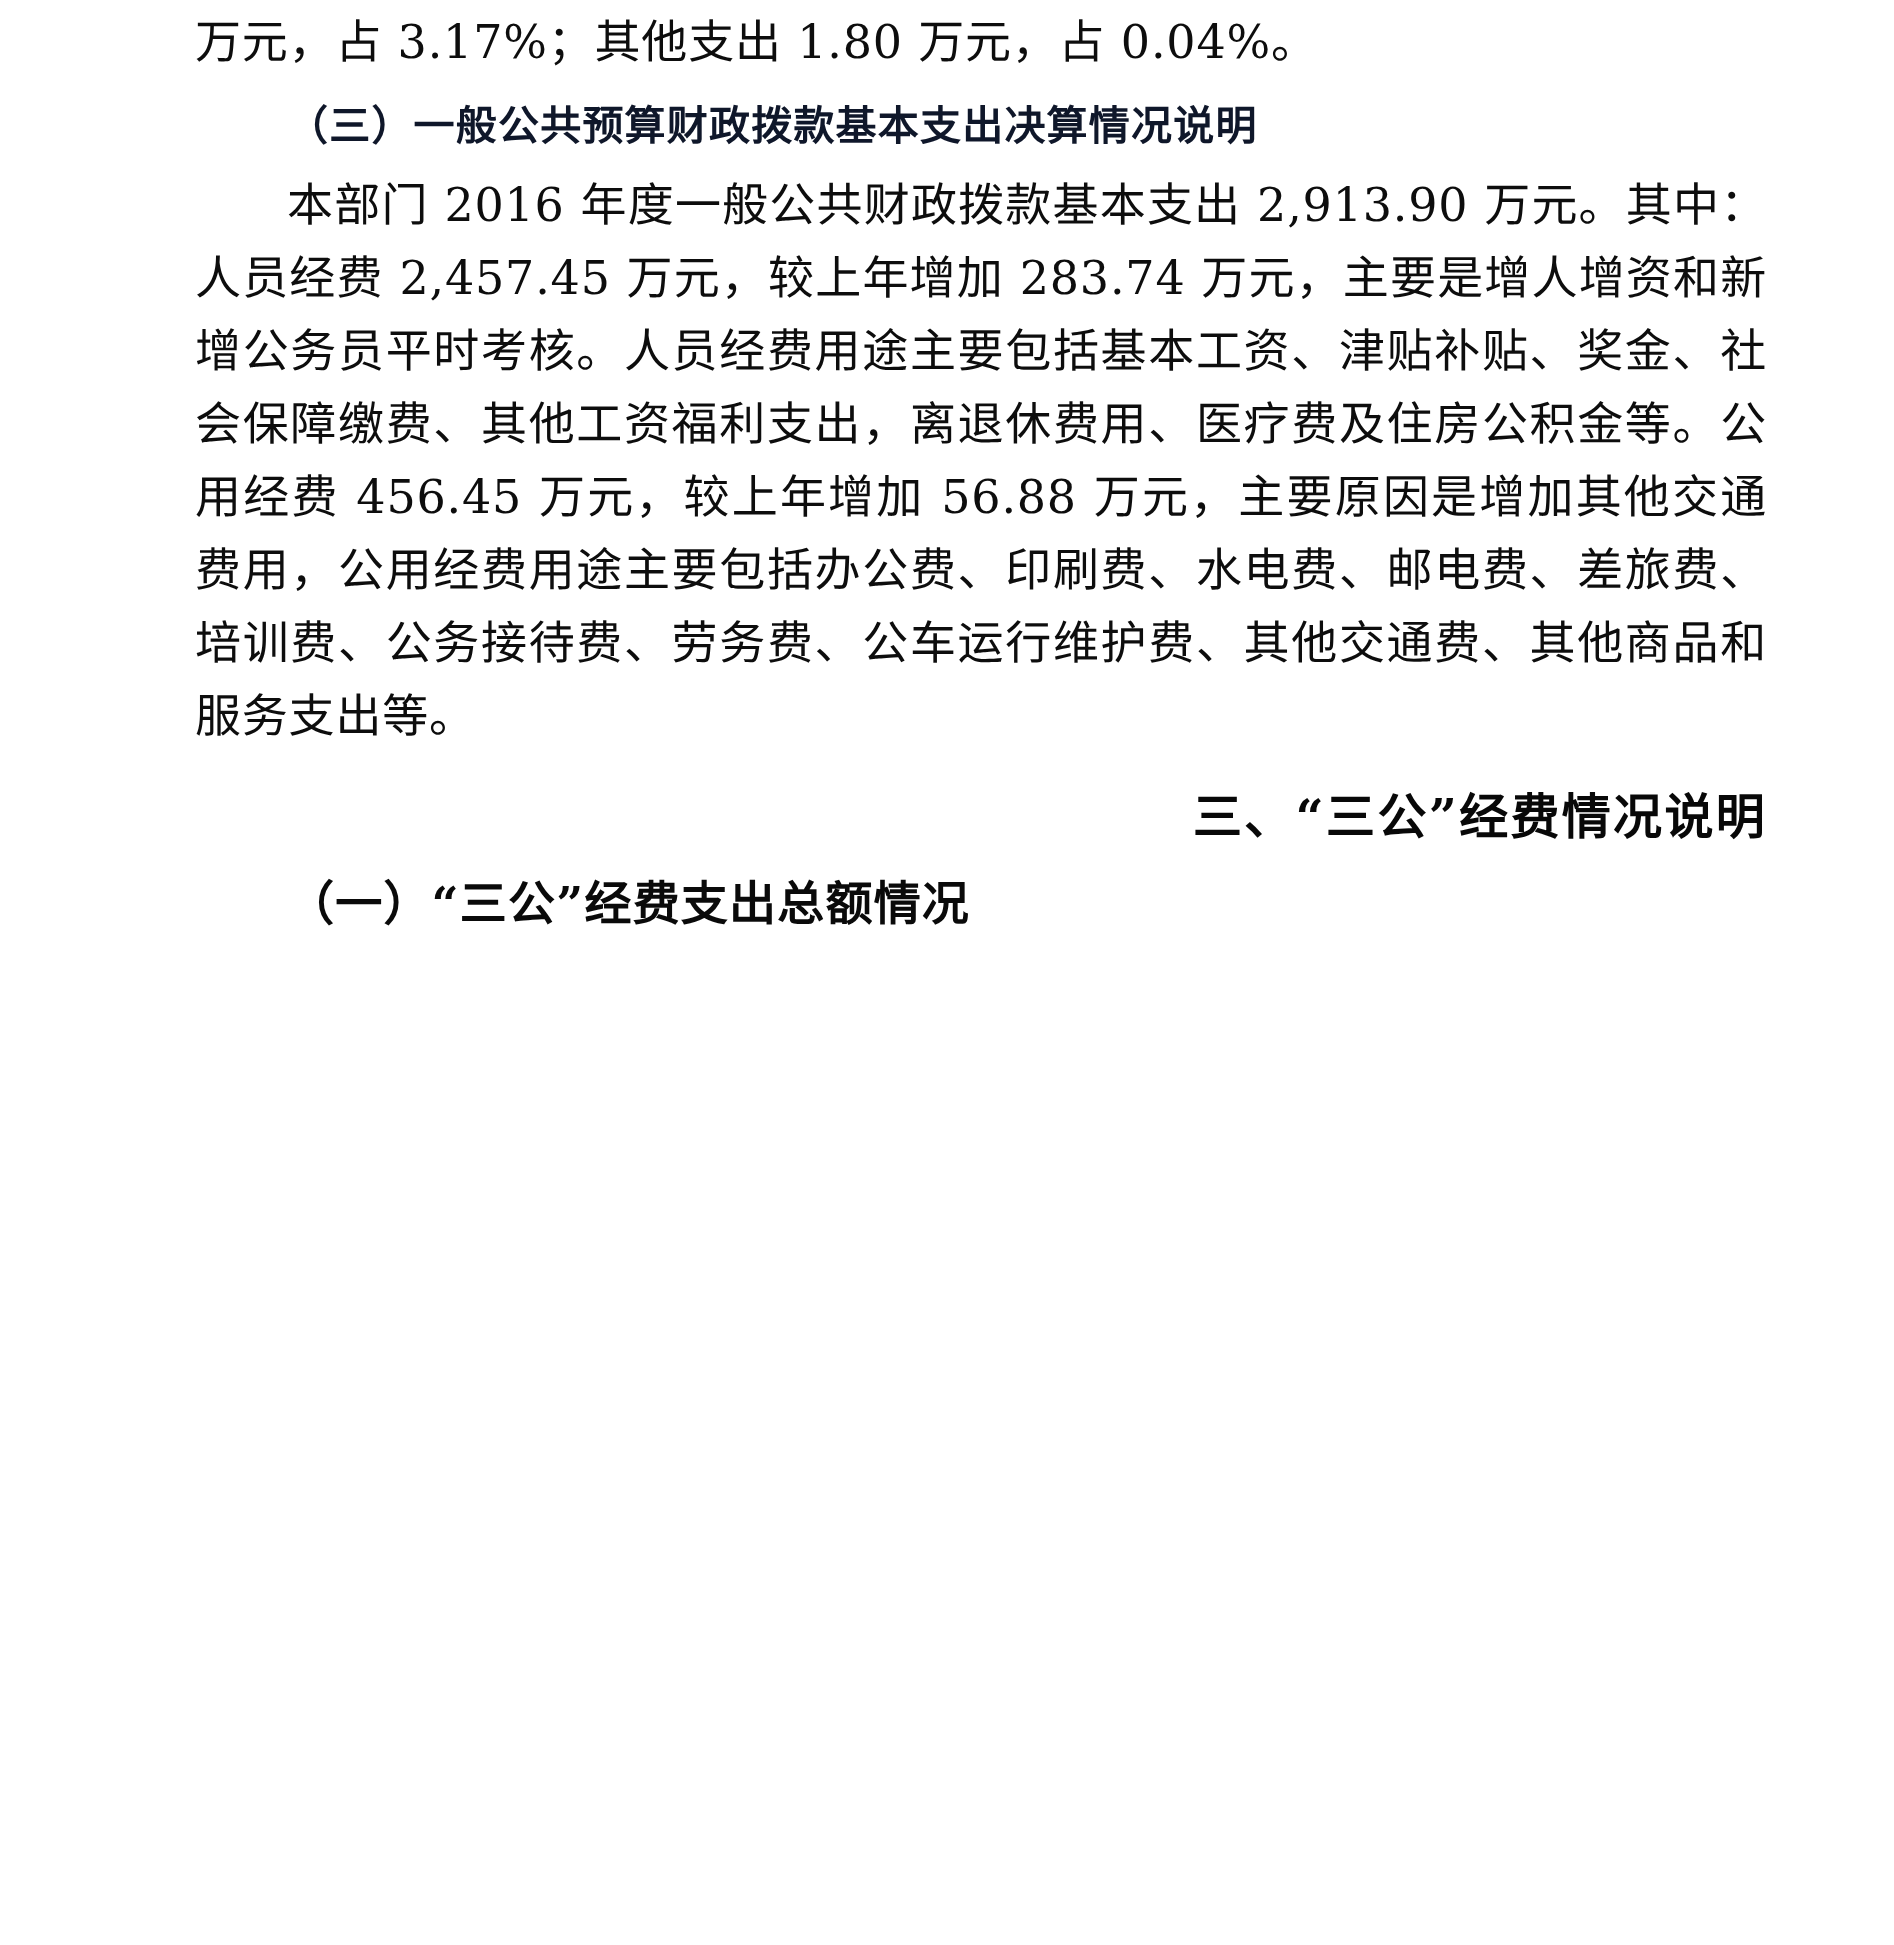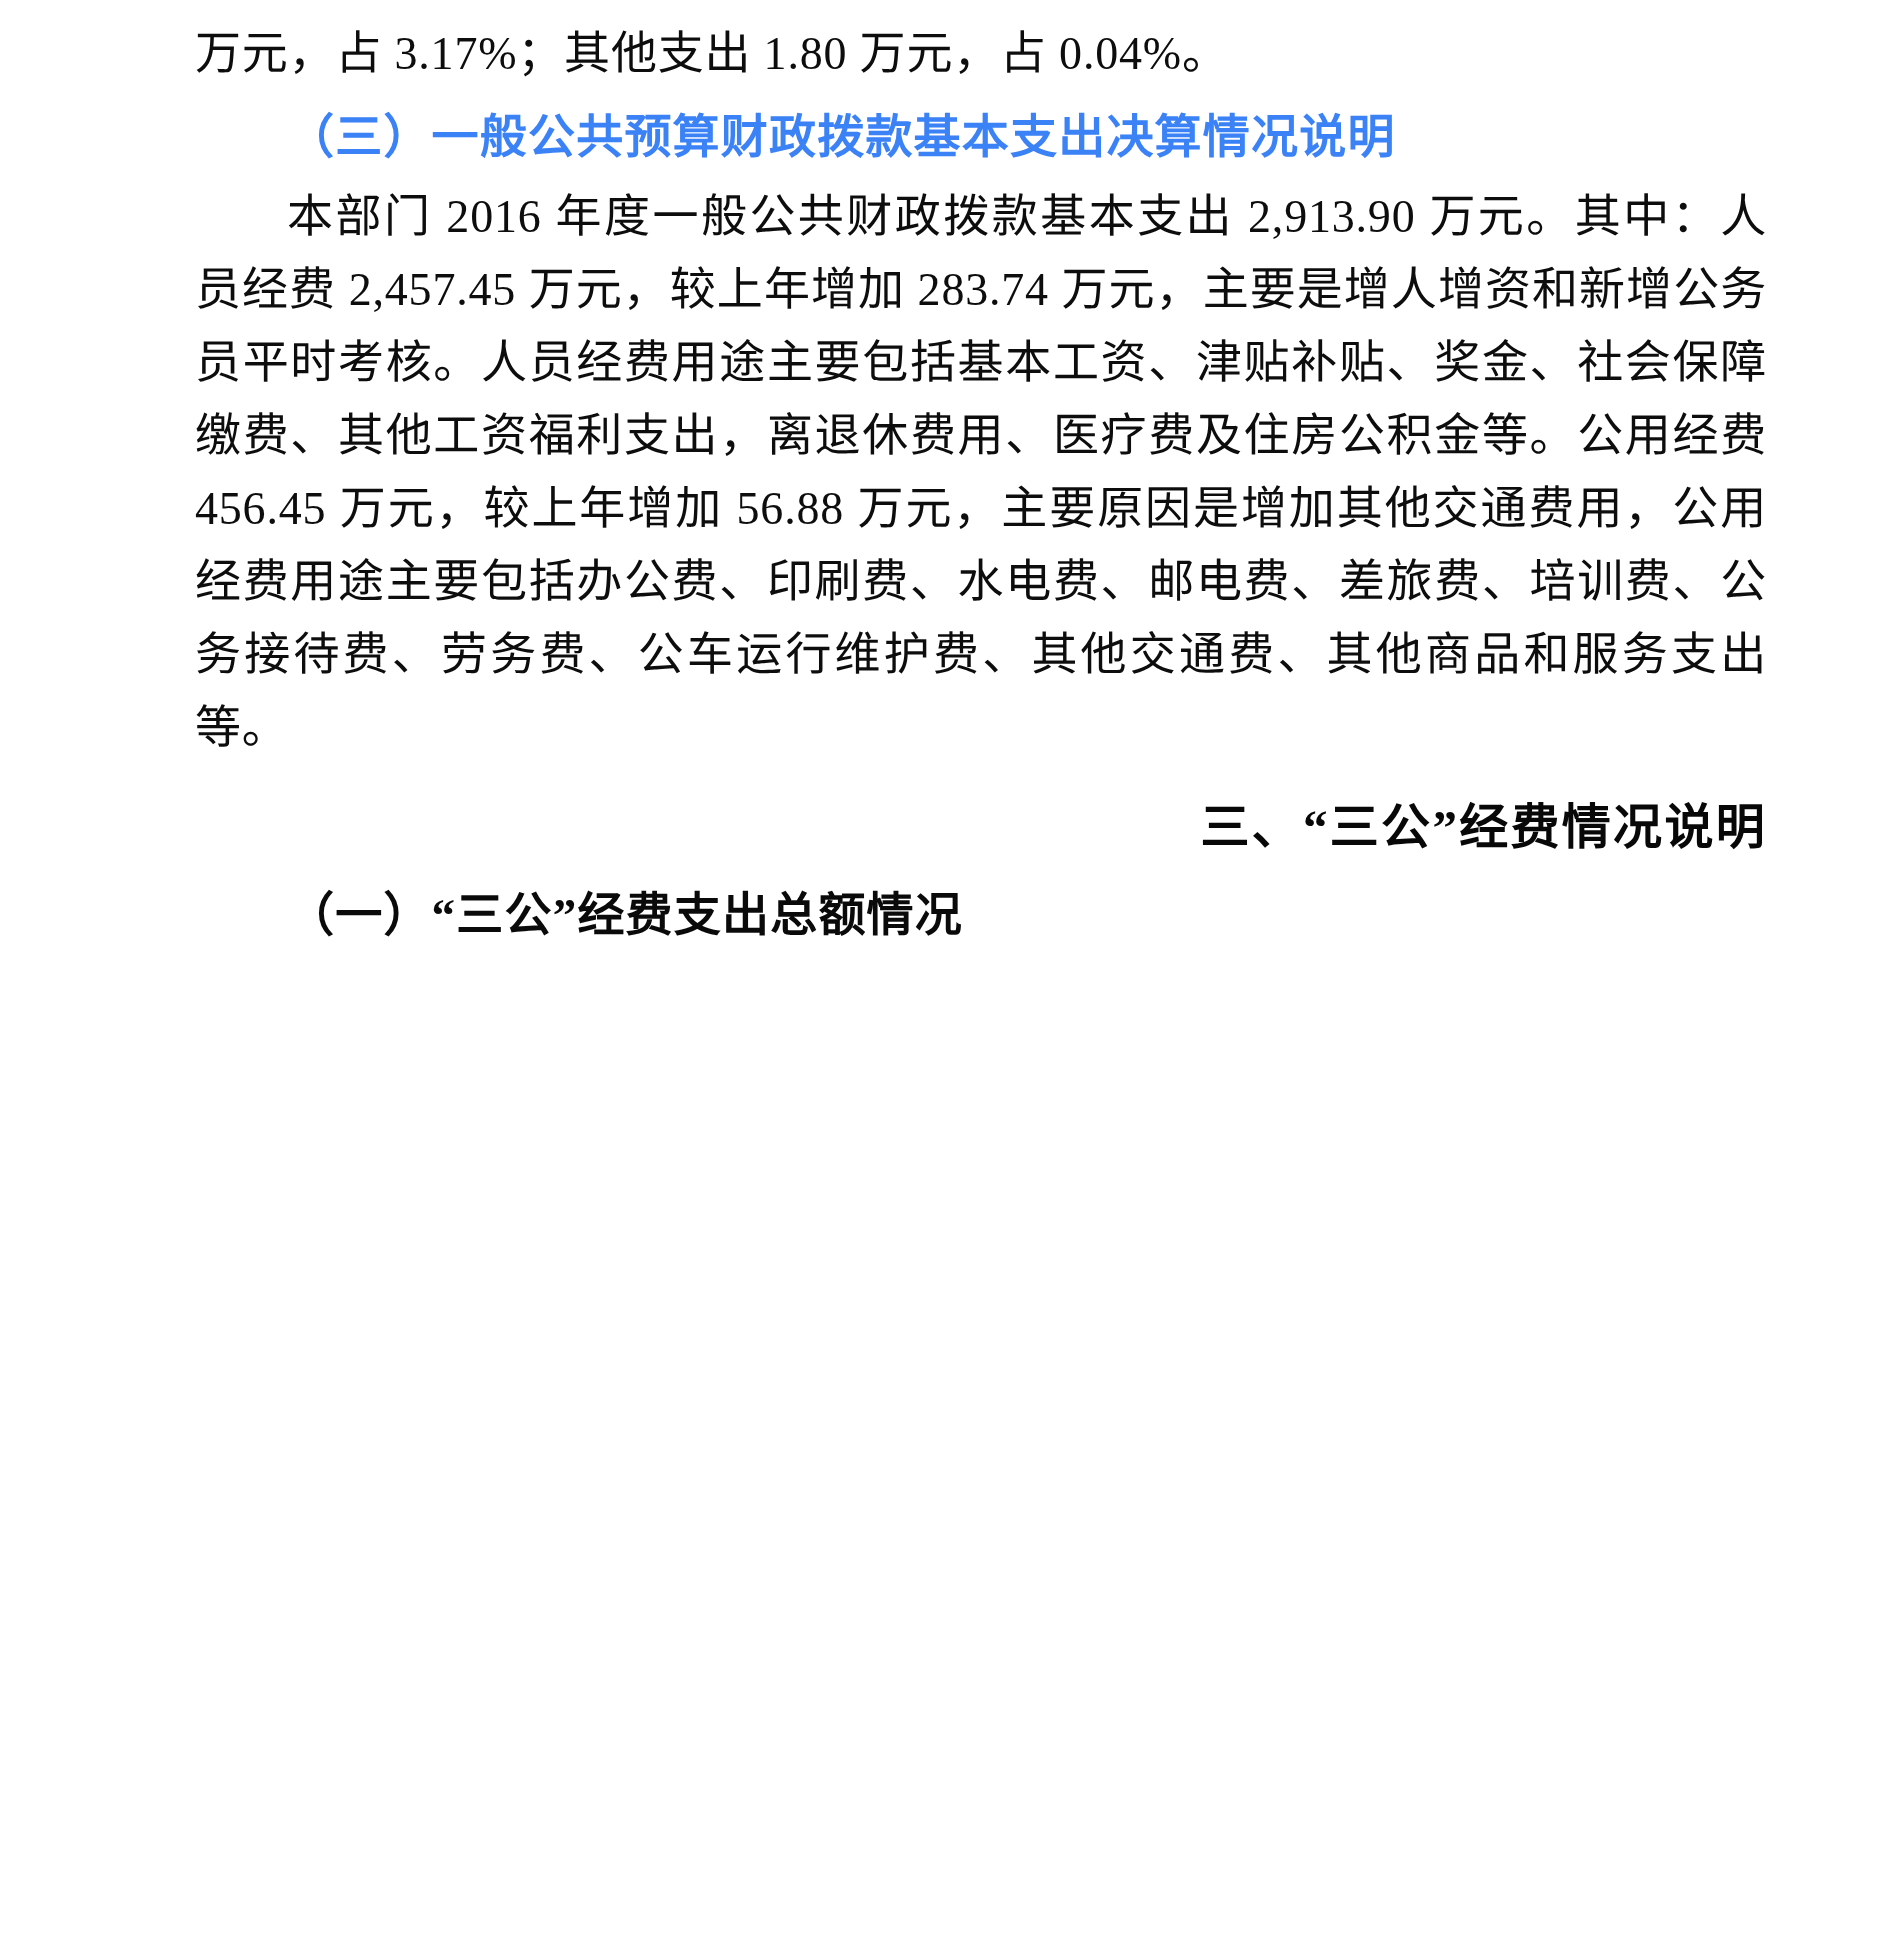--- a/index.html
+++ b/index.html
@@ -17,49 +17,48 @@
   }
   .page {
     position: relative;
     width: 1895px;
     height: 2026px;
     box-sizing: border-box;
     padding: 0 128px 0 195px;
     overflow: hidden;
   }
   .doc-body {
-    padding-top: 17px;
-    font-family: Liberation Serif, serif;
+    padding-top: 6px;
   }
   
   .para {
     font-size: 46px;
     line-height: 73px;
     letter-spacing: 0.8px;
     text-align: justify;
     text-justify: inter-character;
     margin: 0 0 2.3px 0;
     font-weight: 400;
     color: #0d0d0d;
   }
   .para.cont {
     text-indent: 0;
   }
   .para.indent {
     text-indent: 92px;
   }
   
   .heading-2 {
-    font-size: 47px;
+    font-size: 41px;
     line-height: 76px;
     font-weight: 700;
     letter-spacing: 1.2px;
     text-indent: 92px;
     margin: 8.6px 0 5.4px 0;
-    color: #3b82f6;
+    color: #0f172a;
   }
   .heading-1 {
     font-size: 49px;
     line-height: 78px;
     font-weight: 700;
     letter-spacing: 2.3px;
     text-indent: 92px;
     margin: 15.6px 0 7px 0;
     color: #080808;
     text-align: right;

